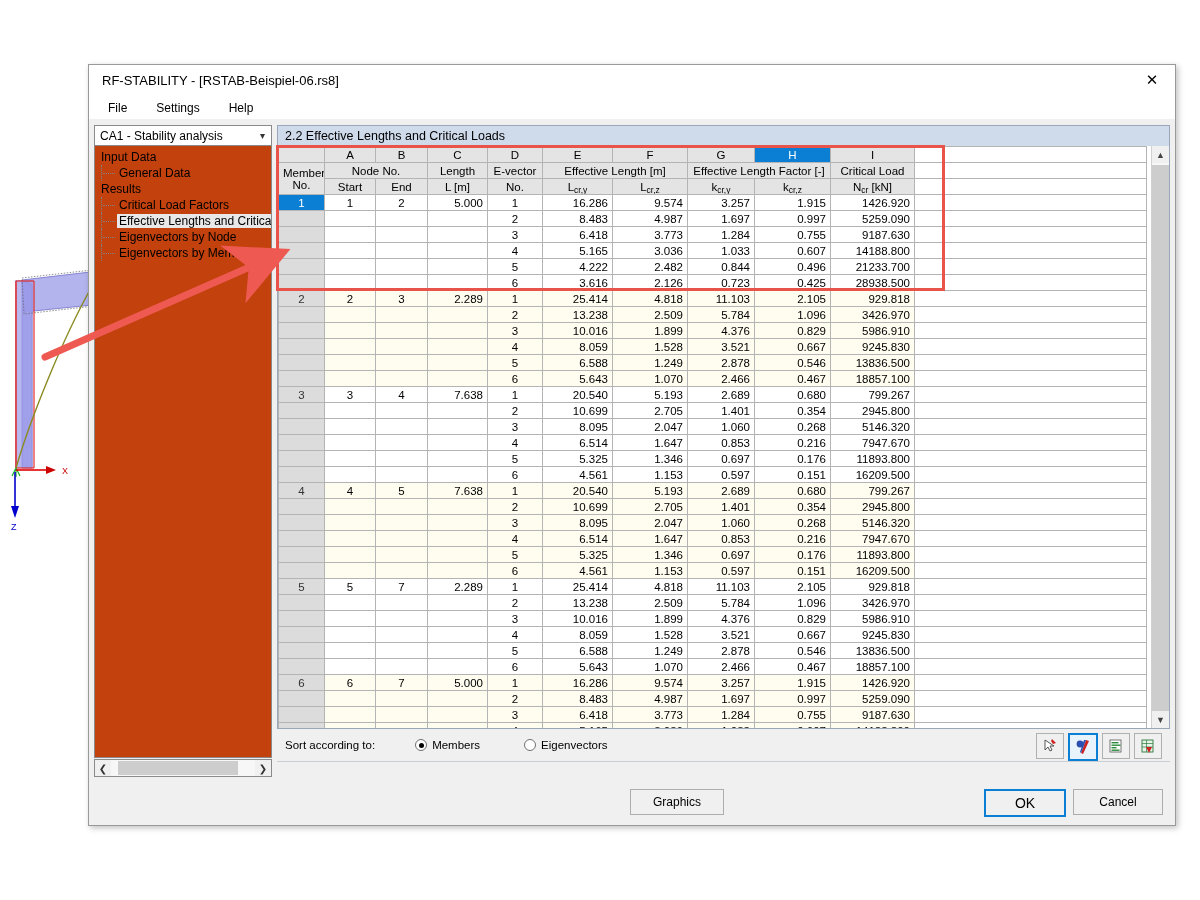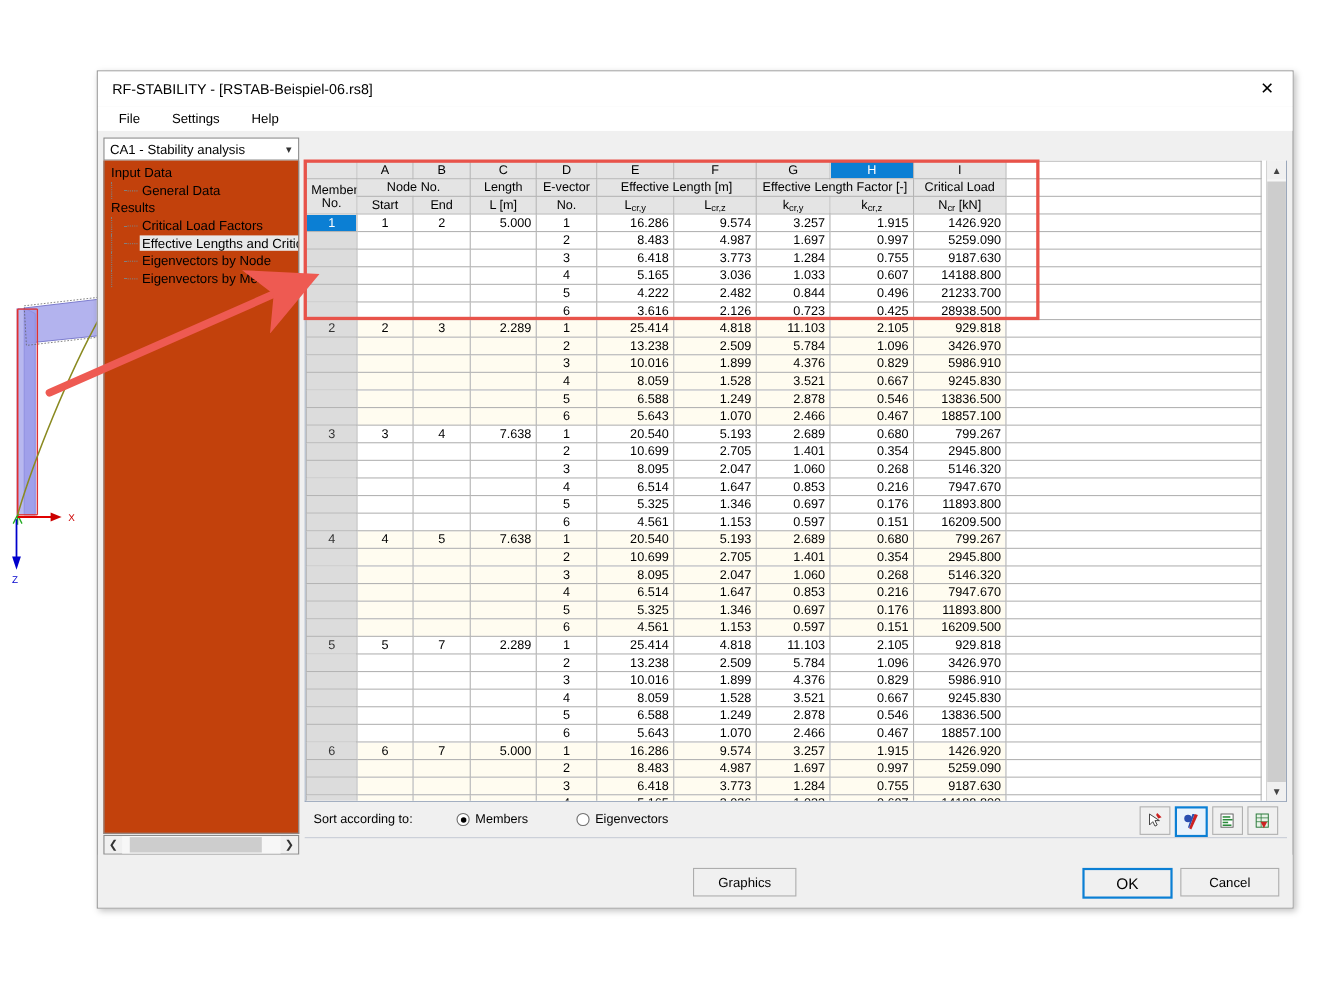--- a/index.html
+++ b/index.html
@@ -37,21 +37,21 @@
   #nav-combo{
     height:21px;background:#fff;border:1px solid #8a8a8a;position:relative;
     display:flex;align-items:center;padding-left:5px;font-size:12px;box-sizing:border-box;
   }
   #nav-combo .chev{position:absolute;right:6px;top:4px;font-size:10px;color:#333;}
   #tree{
     position:absolute;left:0;top:21px;right:0;bottom:19px;background:#c2410c;
     border:1px solid #8a8a8a;border-top:none;box-sizing:border-box;overflow:hidden;padding-top:3px;
   }
   .tree-row{height:16px;line-height:16px;font-size:12px;white-space:nowrap;padding-left:4px;cursor:default;}
-  .tree-row.child{padding-left:18px;position:relative;}
+  .tree-row.child{padding-left:8px;position:relative;}
   .tree-row.child:before{content:"";position:absolute;left:6px;top:0;bottom:0;border-left:1px dotted #808080;}
   .tree-row.child .dash{display:inline-block;width:12px;border-top:1px dotted #808080;vertical-align:middle;margin-right:2px;}
   .tree-row.sel .lbl{background:#e8e8e8;}
   .tree-row .lbl{padding:0 2px;}
 
   #hscroll{
     position:absolute;left:0;bottom:0;right:0;height:18px;background:#f0f0f0;
     border:1px solid #8a8a8a;box-sizing:border-box;display:flex;align-items:center;
   }
   #hscroll .arr{width:16px;height:16px;display:flex;align-items:center;justify-content:center;font-size:10px;color:#333;}
@@ -211,20 +211,23 @@
       <div class="sq-btn">
         <svg width="16" height="14" viewBox="0 0 16 14">
             <rect x="1" y="2" width="11" height="10" fill="#fff" stroke="#555"></rect>
             <rect x="1" y="2" width="11" height="2.5" fill="#9aa8d8"></rect>
             <polygon points="15,7 9,3 9,11" fill="#4a5fc0"></polygon>
           </svg>
       </div>
     </div>
 
     <div id="right-pane">
+      <div id="tab-header">
+        <span>2.2 Effective Lengths and Critical Loads</span>
+      </div>
 
       <div id="grid-area">
         <div id="grid-scroll">
           <table class="grid">
             <colgroup>
               <col style="width:46px">
                 <col style="width:51px">
                 <col style="width:52px">
                 <col style="width:60px">
               <col style="width:55px">

